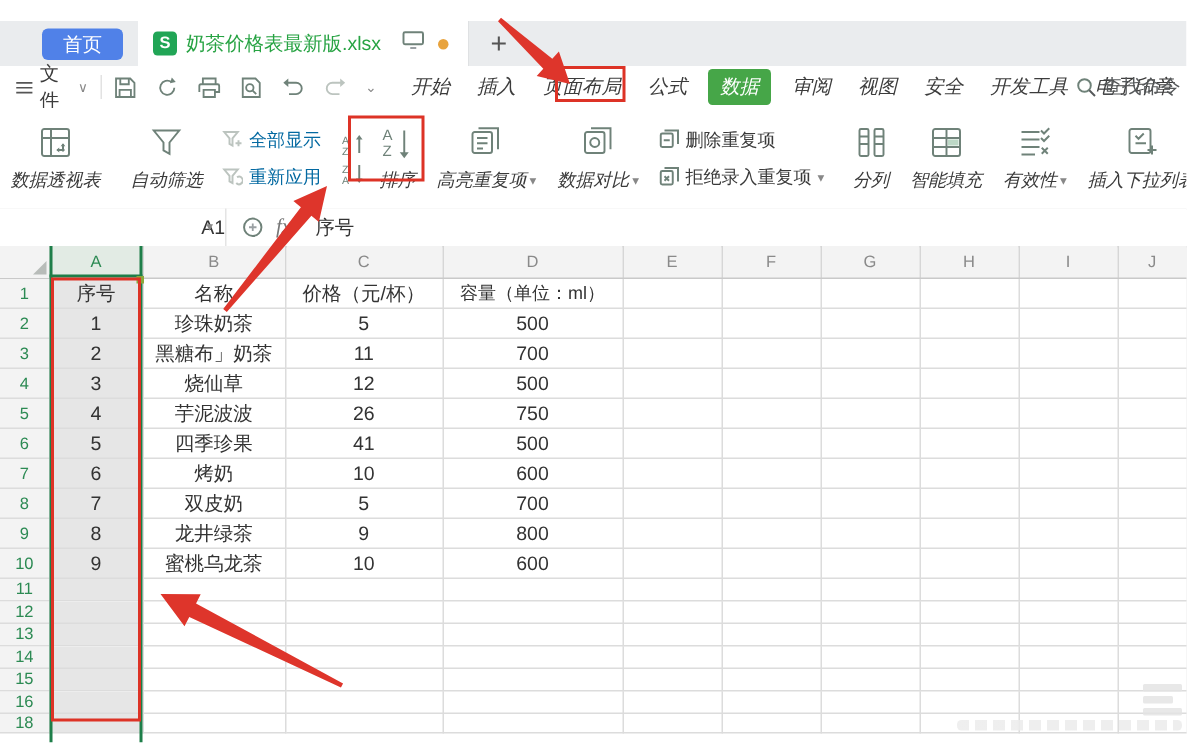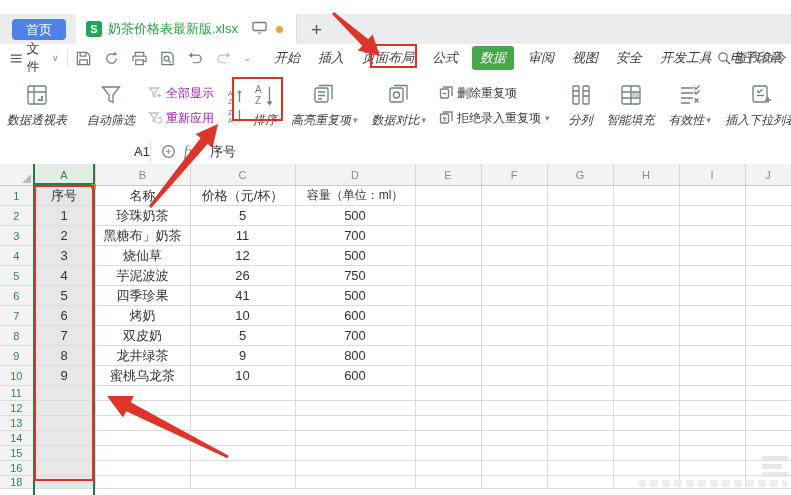--- a/index.html
+++ b/index.html
@@ -2,21 +2,21 @@
 <html><head>
 <meta charset="utf-8">
 <style>
   html,body{margin:0;padding:0;}
   body{width:791px;height:495px;position:relative;overflow:hidden;background:#fff;
        font-family:"Liberation Sans","DejaVu Sans",sans-serif;-webkit-font-smoothing:antialiased;}
 
   
   .titlebar{height:14px;background:#fff;}
   .tabbar{position:absolute;top:14px;left:0;right:0;height:30px;background:#eaecee;
-          display:flex;align-items:center;}
+          display:flex;align-items:center;padding-left:16px;}
   .home-tab{margin-left:12px;background:#5081e8;color:#fff;font-size:13px;border-radius:4px;
             padding:4px 14px;line-height:1;cursor:default;}
   .doc-tab{margin-left:10px;height:30px;background:#fff;display:flex;align-items:center;
            padding:0 10px;width:200px;position:relative;border-right:1px solid #dfe1e3;}
   .s-logo{width:16px;height:16px;background:#21a556;color:#fff;border-radius:3px;font-size:11px;
           font-weight:bold;display:flex;align-items:center;justify-content:center;flex:0 0 16px;}
   .doc-title{color:#27a343;font-size:13px;margin-left:6px;white-space:nowrap;overflow:hidden;}
   .tab-monitor{margin-left:14px;flex:0 0 auto;}
   .tab-dot{width:7px;height:7px;border-radius:50%;background:#e8a33d;margin-left:9px;flex:0 0 auto;}
   .newtab{font-size:19px;color:#555;margin-left:14px;line-height:1;}
@@ -36,21 +36,21 @@
 
   
   .toolbar{position:absolute;top:72px;left:0;right:0;height:67px;background:#fff;
            border-bottom:1px solid #e3e3e3;display:flex;align-items:stretch;overflow:hidden;}
   .big-btn{display:flex;flex-direction:column;align-items:center;justify-content:center;
            gap:5px;padding:0 7px;font-size:12px;color:#3a3a3a;white-space:nowrap;}
   .big-btn .lbl{display:flex;align-items:center;gap:2px;font-style:italic;}
   .small-col{display:flex;flex-direction:column;justify-content:center;gap:8px;font-size:12px;
              color:#3a3a3a;padding:0 6px;}
   .small-btn{display:flex;align-items:center;gap:4px;white-space:nowrap;}
-  .small-btn.disabled{color:#a21caf;justify-content:flex-end;}
+  .small-btn.disabled{color:#0369a1;justify-content:flex-end;}
   .vdiv{width:1px;background:#e6e6e6;margin:10px 3px;}
   .sorticons{display:flex;flex-direction:column;justify-content:center;gap:4px;padding:0 2px;}
   .icn{stroke:#6f8279;fill:none;stroke-width:1.3;}
   .icn-dis{stroke:#bcc4bf;fill:none;stroke-width:1.3;}
 
   
   .formulabar{position:absolute;top:139px;left:0;right:0;height:25px;background:#fff;
               border-bottom:1px solid #d9d9d9;display:flex;align-items:center;font-size:13px;color:#333;}
   .namebox{width:150px;height:100%;display:flex;align-items:center;justify-content:flex-end;
            position:relative;border-right:1px solid #e4e4e4;}

